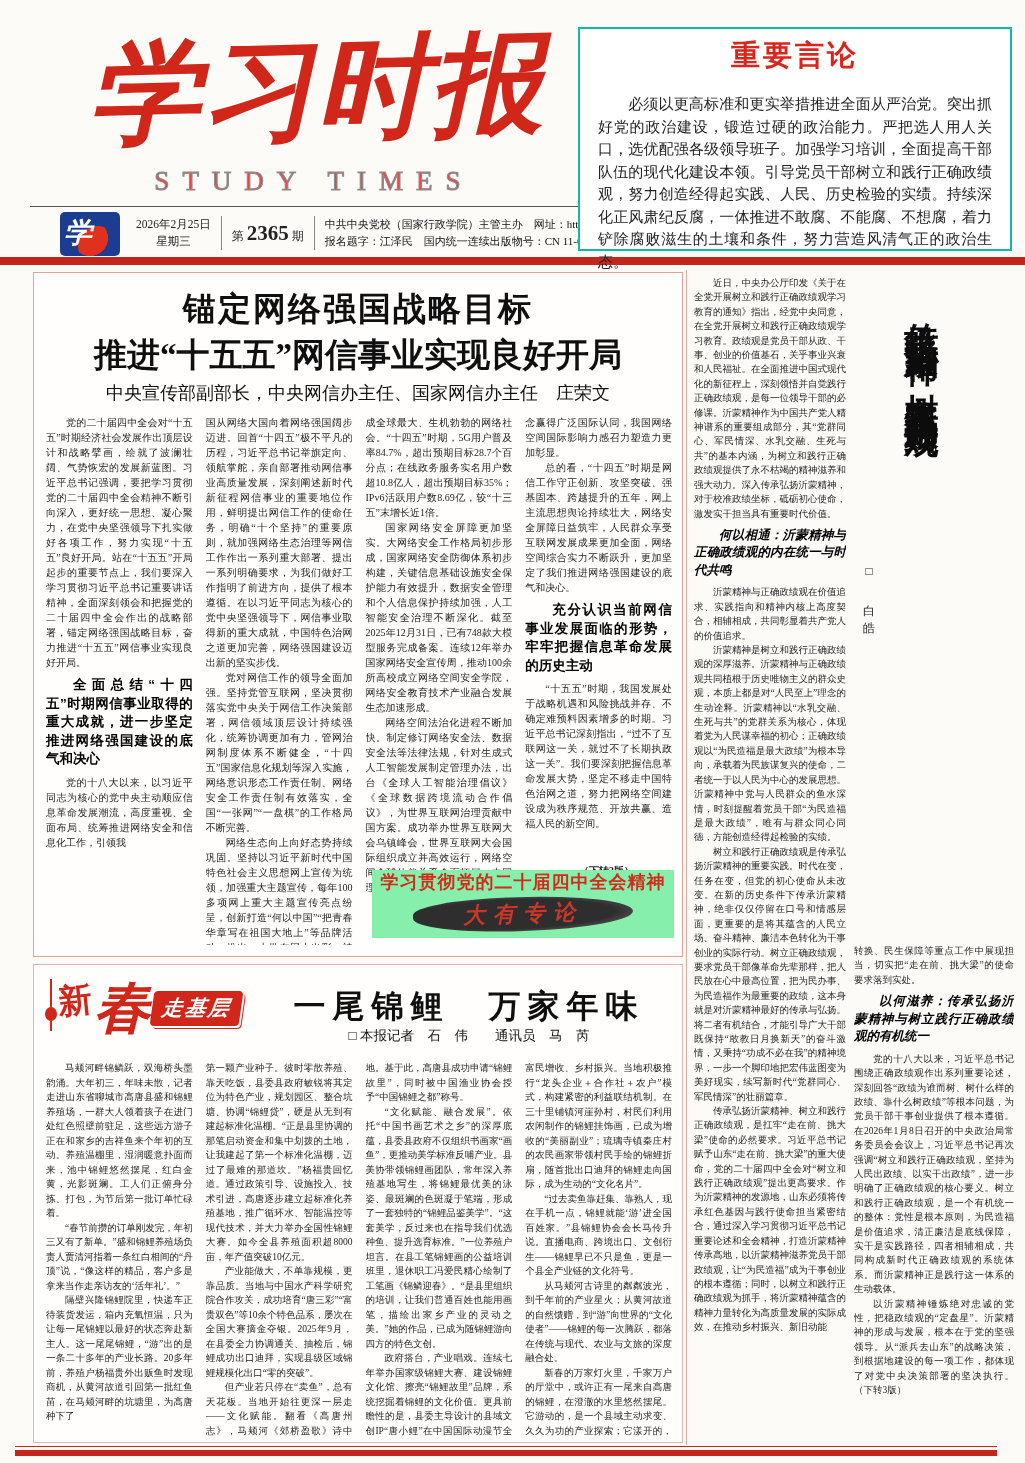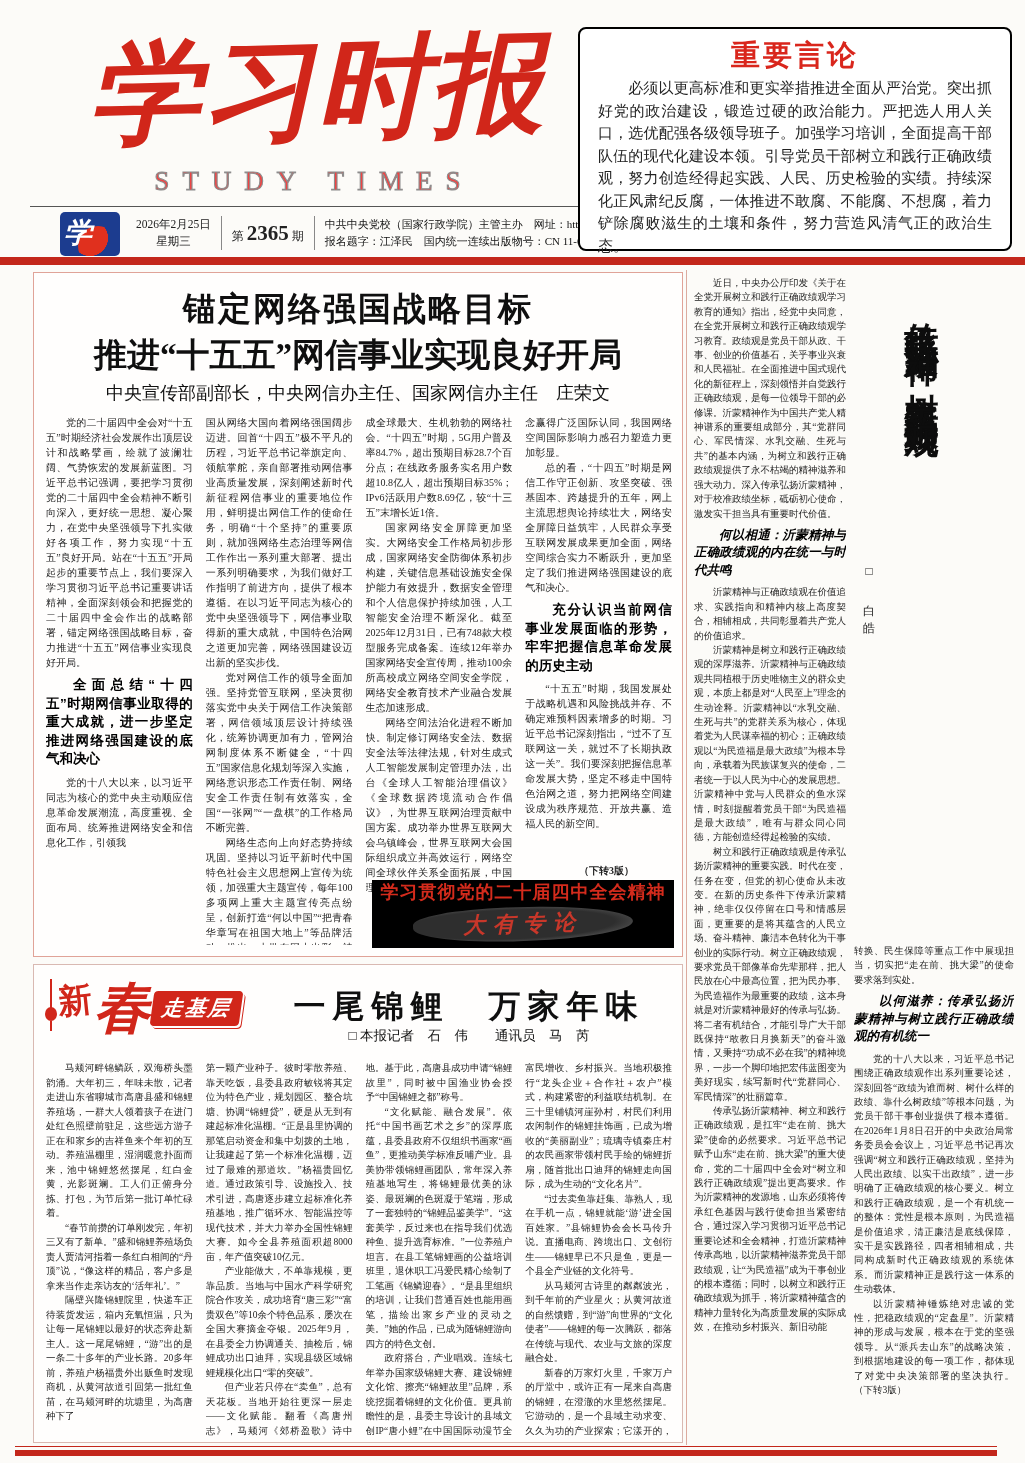--- a/index.html
+++ b/index.html
@@ -19,42 +19,42 @@
   .logo-char{position:absolute;left:4px;top:2px;color:#fff;font-size:28px;font-weight:bold;
     font-style:italic;}
   .head-info{left:126px;top:211px;height:44px;display:flex;align-items:center;}
   .hi-date{text-align:center;font-size:11.5px;line-height:17px;padding:0 10px;color:#222;}
   .hi-div{width:1px;height:34px;background:#888;}
   .hi-issue{padding:0 10px;font-size:12px;color:#222;white-space:nowrap;}
   .hi-issue b{font-size:21px;font-weight:600;font-family:"Liberation Serif",serif;}
   .hi-pub{padding:0 10px;font-size:11px;line-height:17px;color:#111;white-space:nowrap;}
   .red-bar-top{left:0;top:257px;width:1025px;height:8px;background:#c3271b;}
   
-  .imp-box{left:578px;top:27px;width:434px;height:224px;border:2px solid #000000;border-radius:8px;
+  .imp-box{left:578px;top:27px;width:434px;height:224px;border:2px solid #14b8a6;border-radius:0;
     background:#fff;box-sizing:border-box;padding:8px 18px 6px 18px;}
   .imp-title{text-align:center;font-size:29px;font-weight:900;color:#d9261c;
     font-family:"Liberation Sans",sans-serif;letter-spacing:3px;line-height:36px;}
-  .imp-body{margin-top:4px;font-size:15px;line-height:22.5px;text-align:justify;color:#222;}
+  .imp-body{margin-top:20px;font-size:15px;line-height:22.5px;text-align:justify;color:#222;}
   .imp-body:before{content:"";display:inline-block;width:2em;}
   
   .main-box{left:33px;top:272px;width:650px;height:685px;border:1px solid #e0a398;background:#fffefd;
     box-sizing:border-box;}
   .main-h1{left:0;top:14px;width:100%;text-align:center;font-size:33px;font-weight:900;
     letter-spacing:2px;color:#0f0f0f;}
   .main-h2{left:0;top:60px;width:100%;text-align:center;font-size:33px;font-weight:900;
     letter-spacing:0px;color:#0f0f0f;}
   .main-byline{left:0;top:108px;width:100%;text-align:center;font-size:18px;color:#111;}
   .main-cols{left:12px;top:142px;width:626px;height:530px;display:flex;gap:13px;}
   .col{flex:1;overflow:hidden;}
   .main-cols .col p{margin:0;font-size:10px;line-height:15px;text-align:justify;text-indent:2em;}
   .main-cols .col p.ni{text-indent:0;}
   .main-cols .col p.subhead{font-family:"Liberation Sans",sans-serif;font-weight:bold;
     font-size:13.5px;line-height:18.5px;margin:6px 0;color:#000;}
   .turn-note{right:48px;bottom:78px;font-size:10px;font-weight:bold;background:#fffefd;padding-left:4px;font-family:Liberation Serif, serif;}
-  .banner{right:8px;bottom:8px;width:302px;height:68px;background:#000000;text-align:center;}
+  .banner{right:8px;bottom:18px;width:302px;height:68px;background:#86efac;text-align:center;}
   .banner-line{font-size:18px;font-weight:900;color:#d42b1c;font-family:"Liberation Sans",sans-serif;
     letter-spacing:1px;line-height:24px;}
   .brush{margin:3px auto 0;width:220px;height:34px;background:radial-gradient(ellipse at 45% 50%,#2e2e2e 0 60%,#4a4a4a 75%,transparent 85%);
     border-radius:45% 55% 50% 50%;transform:rotate(-2deg);display:flex;align-items:center;justify-content:center;}
   .brush span{color:#c8372a;font-size:22px;font-weight:900;font-style:italic;letter-spacing:8px;}
   
   .spring-box{left:33px;top:964px;width:650px;height:479px;border:1px solid #d9b9b2;background:#fffefd;
     box-sizing:border-box;}
   .sp-logo{left:10px;top:10px;width:230px;height:66px;display:flex;align-items:center;}
   .lantern-string{width:14px;height:58px;position:relative;}

